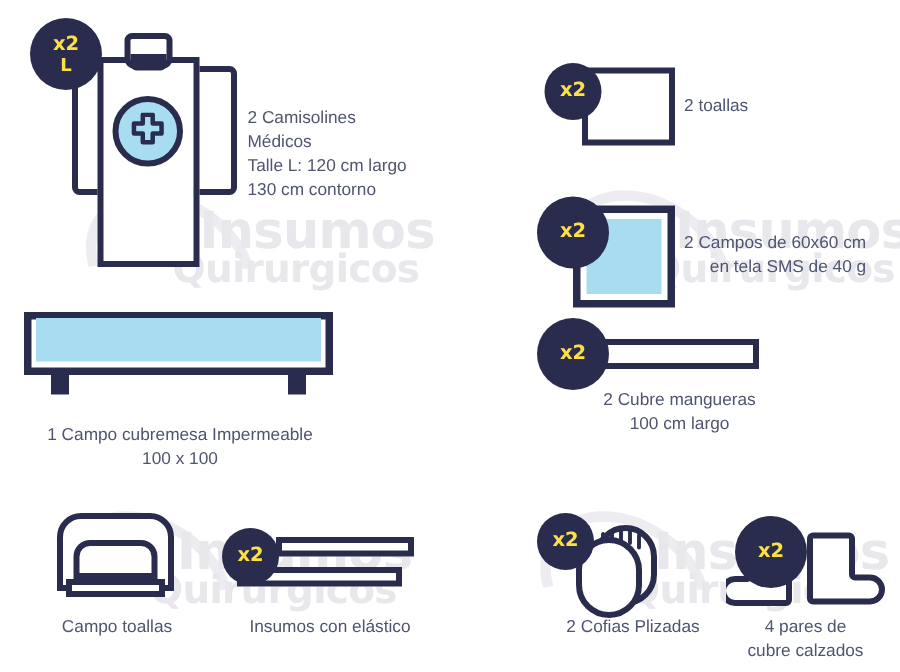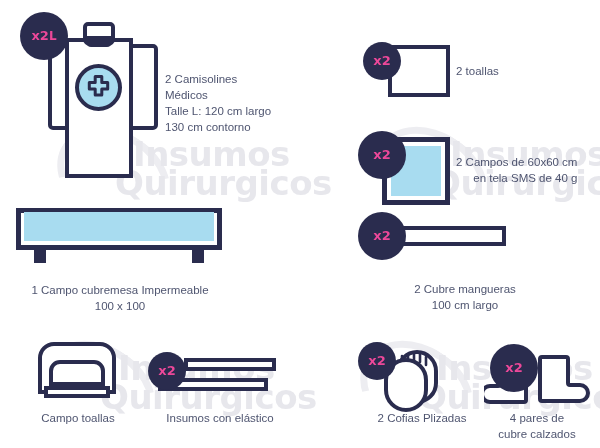--- a/index.html
+++ b/index.html
@@ -25,40 +25,40 @@
   }
   .wm-text {
     font-family: "DejaVu Sans", sans-serif;
     font-weight: bold;
     color: #e7e7ec;
     line-height: 0.88;
     letter-spacing: -0.5px;
     white-space: nowrap;
   }
   .wm-l1 { font-size: 34px; }
-  .wm-l2 { font-size: 34px; }
+  .wm-l2 { font-size: 26px; }
   .wm-swoosh {
     position: absolute;
     border: 7px solid #ededf1;
     border-radius: 50%;
     border-right-color: transparent;
     border-bottom-color: transparent;
     transform: rotate(34deg);
   }
 
   
   .item { position: absolute; z-index: 2; }
 
   .badge {
     position: absolute;
     border-radius: 50%;
     background: #2a2c4e;
-    color: #ec4899;
+    color: #fde047;
     display: flex;
-    flex-direction: row;
+    flex-direction: column;
     align-items: center;
     justify-content: center;
     font-family: "DejaVu Sans", sans-serif;
     font-weight: bold;
     line-height: 1.08;
     z-index: 6;
   }
   .badge .b-qty { font-size: 13px; }
   .badge .b-size { font-size: 12px; }
   .badge.small { width: 38px; height: 38px; }
@@ -272,21 +272,21 @@
 </div>
 <div class="caption" style="left:456px; top:155px;text-align:right;">2 Campos de 60x60 cm
 en tela SMS de 40 g</div>
 
 <div class="item hose">
   <div class="bar"></div>
 </div>
 <div class="badge large" style="left:358px; top:212px;">
   <span class="b-qty">x2</span>
 </div>
-<div class="caption center" style="left:370px; top:260px; width:190px;margin-top:22px;">2 Cubre mangueras
+<div class="caption center" style="left:358px; top:260px; width:190px;">2 Cubre mangueras
 100 cm largo</div>
 
 <div class="item caps">
   <div class="cap back"></div>
   <svg class="pleats" width="30" height="16" viewBox="0 0 30 16">
     <path d="M2 13 L2 4 M8 10 L8 2 M14 9 L14 1 M20 10 L20 2 M26 13 L26 5" stroke="#2a2c4e" stroke-width="2.6" stroke-linecap="round" fill="none"></path>
   </svg>
   <div class="cap front"></div>
 </div>
 <div class="badge small" style="left:358px; top:342px;">

